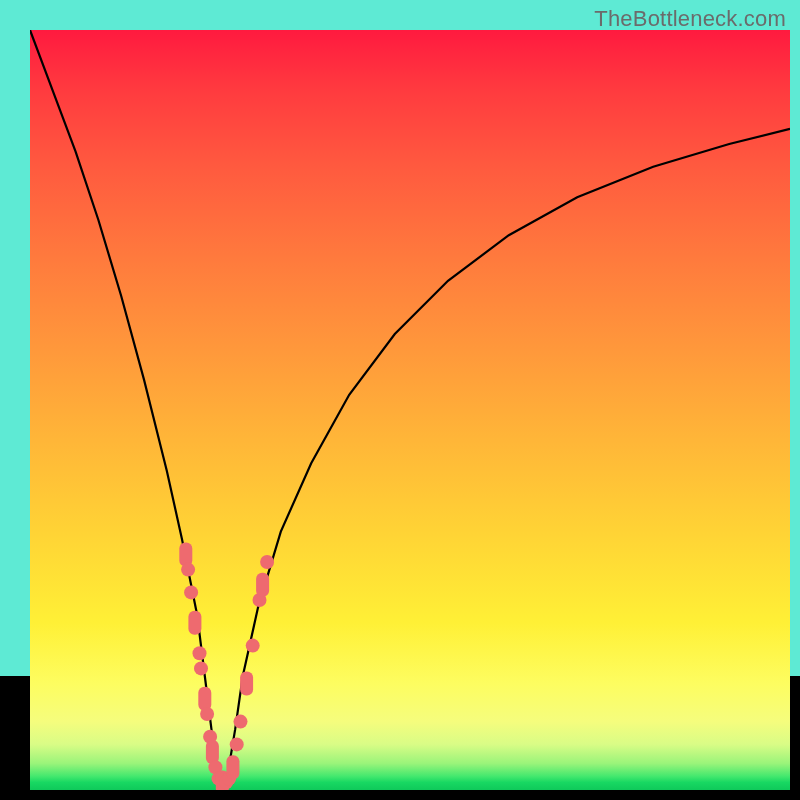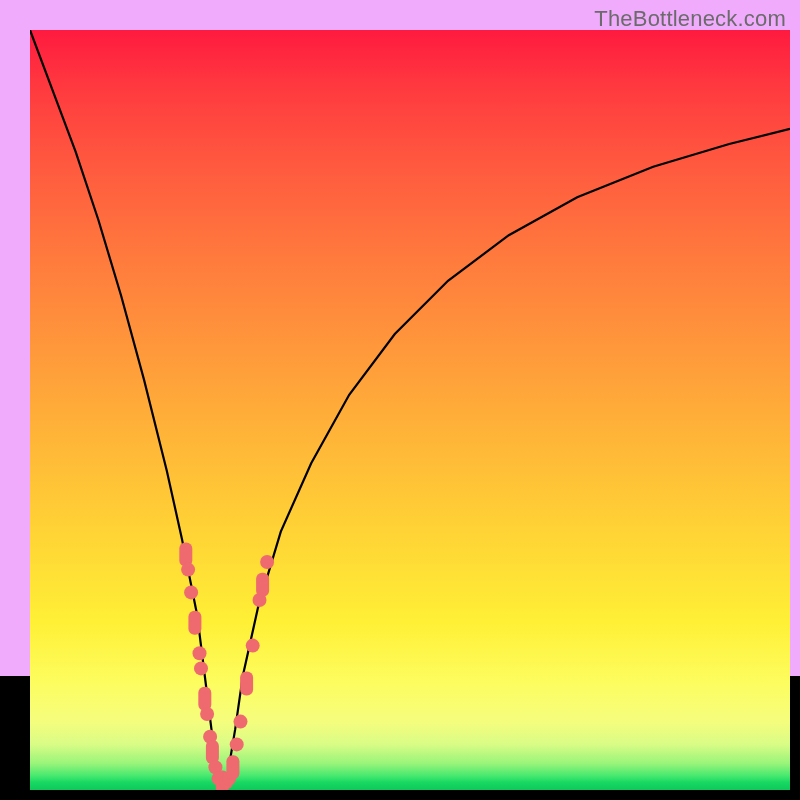--- a/index.html
+++ b/index.html
@@ -8,21 +8,21 @@
     width: 800px;
     height: 800px;
     overflow: hidden;
     background: #000;
     font-family: Arial, Helvetica, sans-serif;
   }
   .frame {
     position: relative;
     width: 800px;
     height: 676px;
-    background: #f0abfc;
+    background: #5eead4;
   }
   .plot-area {
     position: absolute;
     left: 30px;
     top: 30px;
     width: 760px;
     height: 760px;
     overflow: hidden;
   }
   .gradient {

